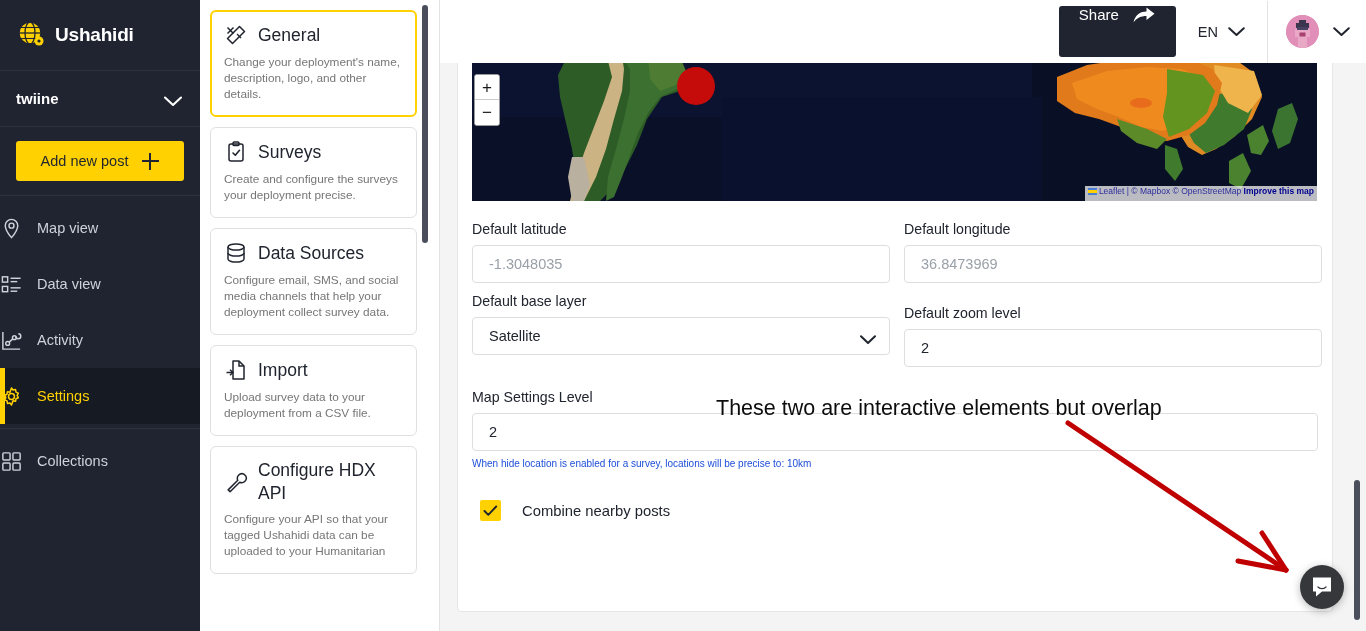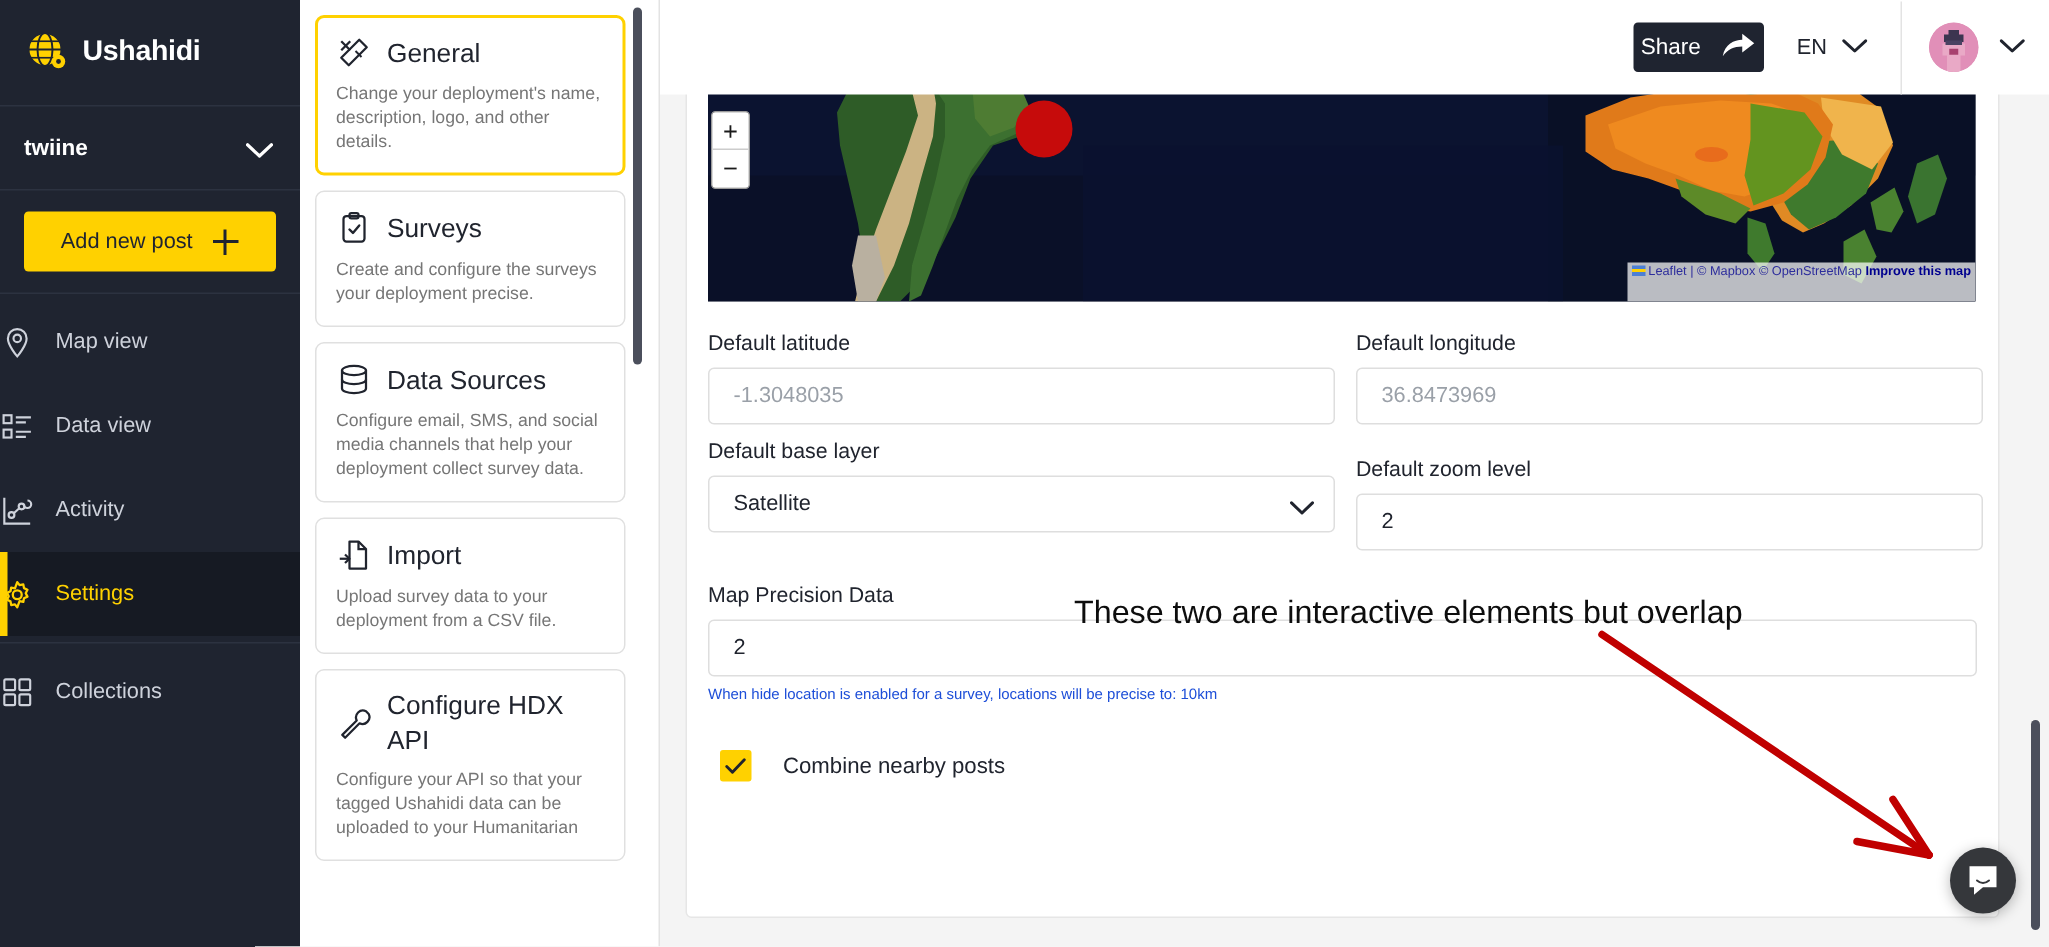--- a/index.html
+++ b/index.html
@@ -90,23 +90,23 @@
   .main {
     flex: 1 1 auto; height: 631px; background: #f4f4f4;
     position: relative; overflow: hidden;
   }
   .topbar {
     position: absolute; left: 0; top: 0; right: 0; height: 63px;
     background: #fff; display: flex; align-items: center; justify-content: flex-end;
     padding-right: 16px; gap: 0px; z-index: 6;
   }
   .share-btn {
-    height: 33px; background: #1f2430; border: none; border-radius: 3px;
+    height: 51px; background: #1f2430; border: none; border-radius: 3px;
     color: #fff; font-size: 15px; font-family: "Liberation Sans", sans-serif;
-    display: flex; align-items: center; gap: 13px; padding: 0 5px; cursor: pointer;
+    display: flex; align-items: flex-start; gap: 13px; padding: 0 20px; cursor: pointer;
   }
   .lang {
     display: flex; align-items: center; gap: 10px; margin-left: 22px; cursor: pointer;
   }
   .lang-label { color: #20242e; font-size: 14.5px; }
   .divider-v { width: 1px; height: 62px; background: #e3e3e3; margin-left: 22px; }
   .account { display: flex; align-items: center; gap: 14px; margin-left: 18px; cursor: pointer; }
   .avatar {
     width: 33px; height: 33px; border-radius: 50%; overflow: hidden;
     background: #e08fb4; position: relative; flex: 0 0 33px;
@@ -128,21 +128,21 @@
     border: 1px solid #9b9b9b; border-radius: 3px; overflow: hidden; z-index: 3;
     background: #fff;
   }
   .zoomctl div {
     height: 25px; line-height: 25px; text-align: center; font-size: 17px;
     color: #1a1a1a; background: #fff; cursor: pointer; user-select: none;
     font-family: "Liberation Sans", sans-serif;
   }
   .zoomctl div:first-child { border-bottom: 1px solid #ccc; }
   .attrib {
-    position: absolute; right: 0; bottom: 0; height: 26px;
+    position: absolute; right: 0; bottom: 0; height: 15px;
     background: rgba(255,255,255,.72);
     font-size: 8.5px; line-height: 11px; color: #2d2d9c;
     padding: 0 3px; white-space: nowrap; font-family: "Liberation Sans", sans-serif;
     z-index: 3;
     margin-top: 17px;
   }
   .attrib b { color: #00008f; }
   .leaflet-flag {
     display:inline-block; width:9px; height:7px; vertical-align:-1px; margin-right:2px;
     background: linear-gradient(to bottom,#4c7fd4 0 33%,#ffd100 33% 66%,#4c7fd4 66% 100%);
@@ -454,21 +454,21 @@
             </span>
           </div>
         </div>
 
         <div style="position:absolute;left:446px;top:304px;width:418px;">
           <div class="field-label">Default zoom level</div>
           <input class="inp" style="margin-top: 8px;" type="text" value="2">
         </div>
 
         <div style="position:absolute;left:14px;top:388px;right:14px;">
-          <div class="field-label">Map Precision Data</div>
+          <div class="field-label">Map Settings Level</div>
           <input class="inp" style="margin-top: 8px; width: 100%;" type="text" value="2">
           <div class="hint" style="margin-top:7px;">When hide location is enabled for a survey, locations will be precise to: 10km</div>
         </div>
 
         <div class="checkrow" style="position:absolute;left:22px;top:499px;">
           <span class="checkbox">
             <svg width="15" height="12" viewBox="0 0 15 12">
                 <polyline points="1.5,6 5.3,9.8 13.2,1.5" fill="none" stroke="#20242e" stroke-width="1.9" stroke-linecap="round" stroke-linejoin="round"></polyline>
               </svg>
           </span>

